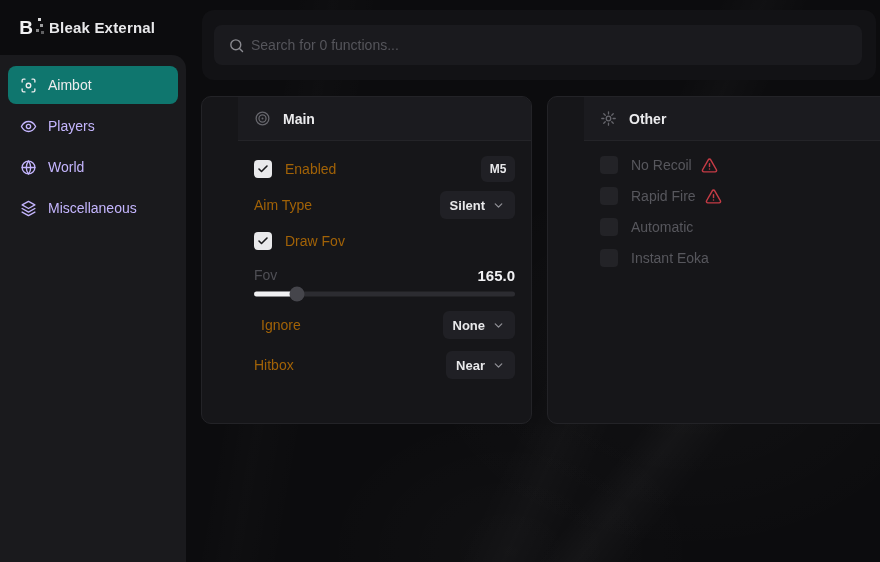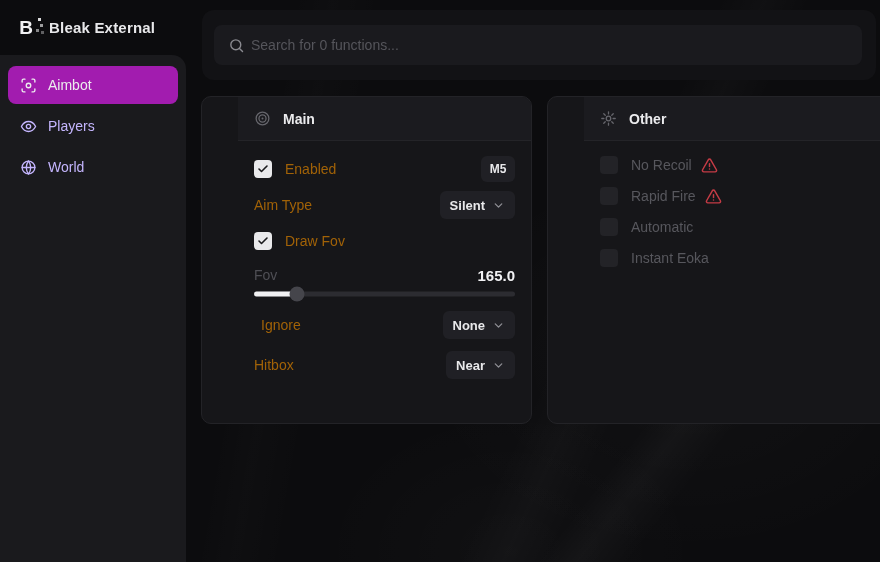--- a/index.html
+++ b/index.html
@@ -23,21 +23,21 @@
   .logo { position:relative; width:24px; height:24px; display:flex; align-items:center; justify-content:center;
           color:#f2f2f4; font-weight:700; font-size:19px; }
   .logo::after { content:""; position:absolute; right:-3px; top:2px; width:3px; height:3px; background:rgba(255,255,255,.85);
           box-shadow: 2px 6px 0 rgba(255,255,255,.6), -2px 11px 0 rgba(255,255,255,.5), 3px 13px 0 rgba(255,255,255,.35); }
   .app-title { color:#e8e8ea; font-size:15px; font-weight:600; letter-spacing:.2px; }
 
   .sidebar-nav { position:absolute; left:0; right:0; top:55px; bottom:0; background:#1a1a1d;
                  border-top-right-radius:14px; padding:11px 8px; display:flex; flex-direction:column; gap:3px; }
   .nav-item { display:flex; align-items:center; gap:11px; height:38px; padding:0 12px; border-radius:8px;
               color:#c4b5fd; font-size:14px; font-weight:500; cursor:pointer; }
-  .nav-item.active { background:#a21caf; color:#ececee; }
+  .nav-item.active { background:#0f766e; color:#ececee; }
   .nav-item .icon { display:flex; width:17px; height:17px; }
   .nav-item svg { width:17px; height:17px; }
 
   
   .search-card { position:absolute; left:202px; top:10px; width:674px; height:70px; background:#121215; border-radius:12px; }
   .search-input { position:absolute; left:12px; right:14px; top:15px; height:40px; background:#1a1a1e; border-radius:8px;
                   display:flex; align-items:center; padding:0 14px; gap:6px; cursor:text; }
   .search-input svg { width:17px; height:17px; flex:0 0 auto; }
   .search-field { background:transparent; border:none; outline:none; color:#b9b9be; font-size:14px; width:100%;
                   font-family:"Liberation Sans","DejaVu Sans",sans-serif; }
@@ -127,20 +127,30 @@
       <div class="nav-item">
         <span class="icon">
           <svg viewBox="0 0 24 24" fill="none" stroke="currentColor" stroke-width="1.9" stroke-linecap="round" stroke-linejoin="round">
             <circle cx="12" cy="12" r="9"></circle>
               <path d="M3 12h18"></path>
               <path d="M12 3a14.5 14.5 0 0 1 0 18"></path>
               <path d="M12 3a14.5 14.5 0 0 0 0 18"></path>
           </svg>
         </span>
         <span>World</span>
+      </div>
+      <div class="nav-item">
+        <span class="icon">
+          <svg viewBox="0 0 24 24" fill="none" stroke="currentColor" stroke-width="1.9" stroke-linecap="round" stroke-linejoin="round">
+            <path d="M12 2 21 7l-9 5-9-5 9-5z"></path>
+              <path d="M3 12l9 5 9-5"></path>
+              <path d="M3 17l9 5 9-5"></path>
+          </svg>
+        </span>
+        <span>Miscellaneous</span>
       </div>
     </nav>
   </aside>
 
   <div class="search-card">
     <div class="search-input">
       <svg viewBox="0 0 24 24" fill="none" stroke="#8a8a90" stroke-width="2" stroke-linecap="round">
         <circle cx="11" cy="11" r="7"></circle>
           <line x1="20.5" y1="20.5" x2="16.2" y2="16.2"></line>
       </svg>

